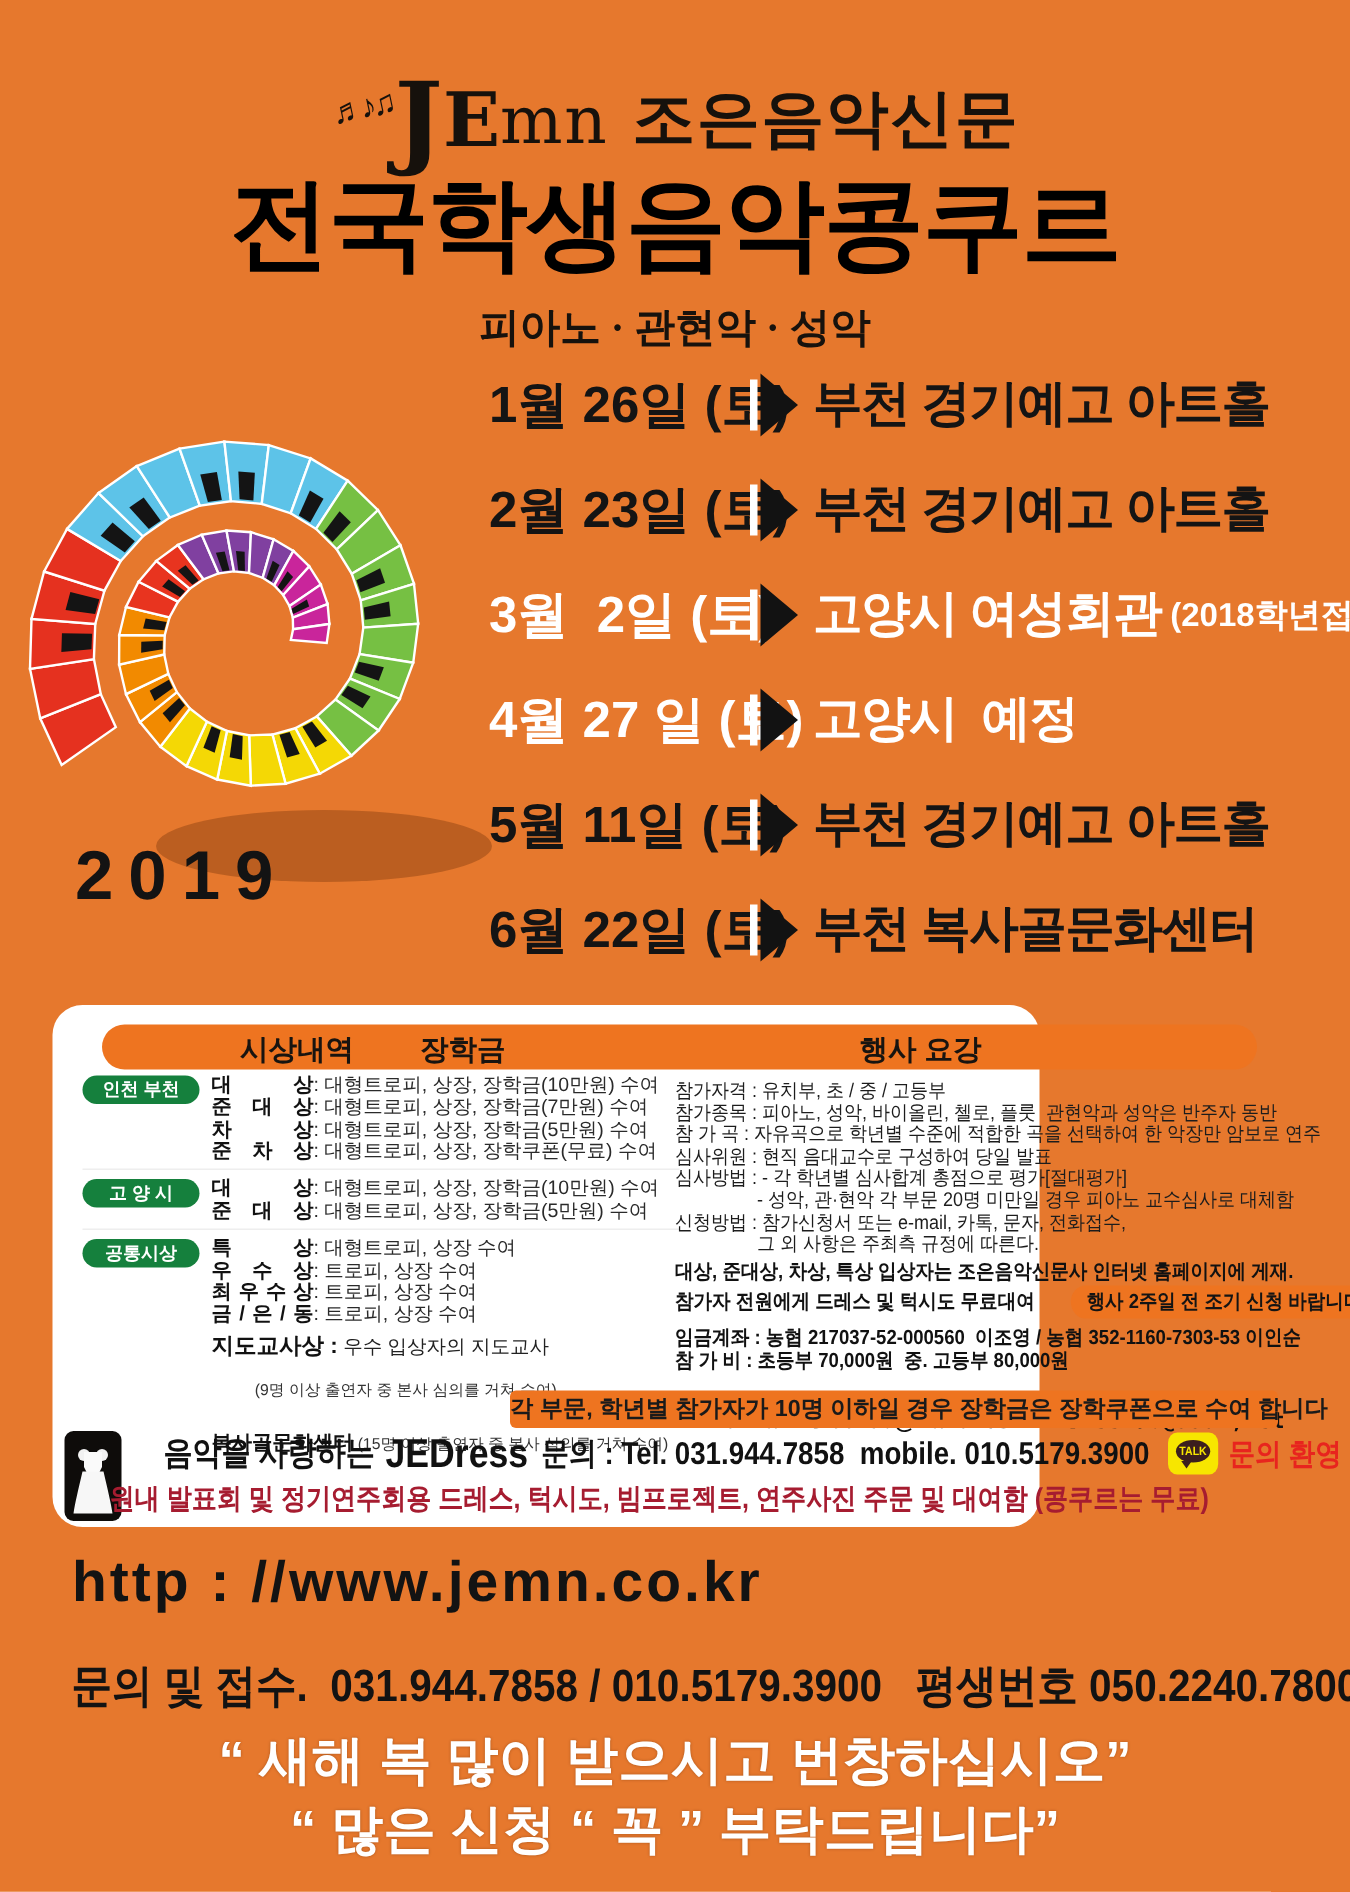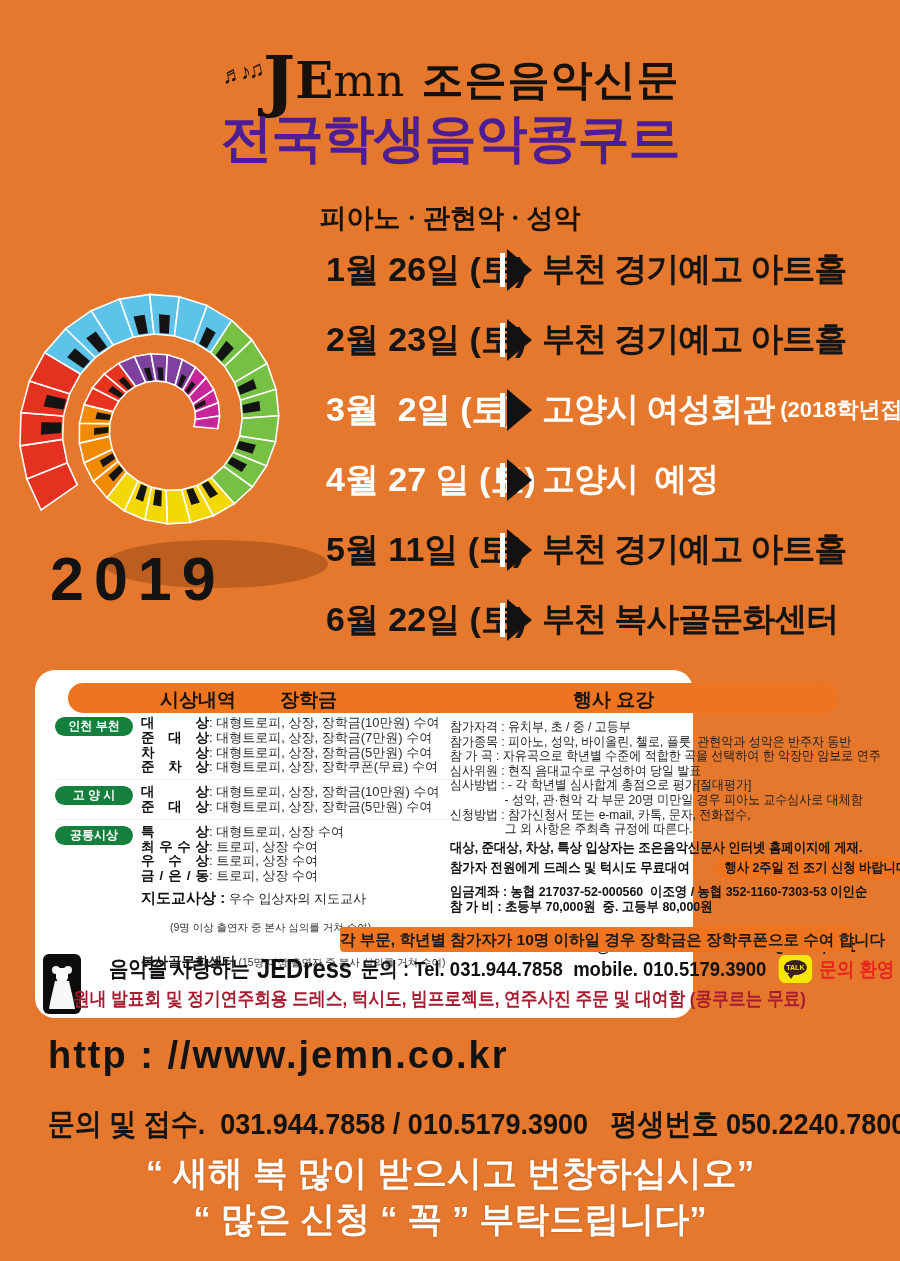--- a/index.html
+++ b/index.html
@@ -6,26 +6,26 @@
   body{width:900px;height:1261px;font-family:"Liberation Sans",sans-serif;}
   .poster{position:absolute;left:0;top:0;width:900px;height:1261px;background:#E6782D;overflow:hidden;}
 
   
   .logo-line{position:absolute;top:40px;left:0;width:100%;text-align:center;color:#16110c;white-space:nowrap;}
   .logo-notes{font-size:22px;display:inline-block;transform:rotate(-12deg);letter-spacing:-3px;vertical-align:18px;margin-right:2px;}
   .logo-j{font-family:"DejaVu Serif",serif;font-weight:700;font-size:68px;vertical-align:-6px;}
   .logo-e{font-family:"DejaVu Serif",serif;font-weight:700;font-size:50px;vertical-align:0px;}
   .logo-mn{font-family:"DejaVu Serif",serif;font-size:44px;vertical-align:2px;letter-spacing:1px;}
   .logo-paper{font-size:42px;font-weight:800;margin-left:16px;vertical-align:4px;letter-spacing:1px;}
-  .title{position:absolute;top:104px;left:0;width:100%;text-align:center;font-size:52px;font-weight:800;color:#4c1d95;letter-spacing:-1px;white-space:nowrap;}
+  .title{position:absolute;top:104px;left:0;width:100%;text-align:center;font-size:67px;font-weight:800;color:#000000;letter-spacing:-1px;white-space:nowrap;}
   .subtitle{position:absolute;top:200px;left:0;width:100%;text-align:center;font-family:"Liberation Serif",serif;font-size:27px;font-weight:700;color:#17120d;}
 
   
   .spiral{position:absolute;left:4px;top:262px;width:330px;height:340px;}
-  .year{position:absolute;left:50px;top:544px;font-size:61px;font-weight:800;color:#131313;letter-spacing:10px;}
+  .year{position:absolute;left:50px;top:556px;font-size:46px;font-weight:800;color:#131313;letter-spacing:10px;}
 
   
   .schedule{position:absolute;left:326px;top:246px;}
   .s-row{display:flex;align-items:center;height:47px;margin-bottom:23px;color:#141414;}
   .s-row.white{color:#ffffff;}
   .s-date{width:172px;font-size:34px;font-weight:800;white-space:pre;}
   .arrow{position:relative;width:36px;height:42px;flex:0 0 36px;margin:0 8px 0 0;}
   .arrow .bar{position:absolute;left:2px;top:4px;width:5px;height:34px;background:#fff;}
   .arrow .tri{position:absolute;left:9px;top:0;width:0;height:0;border-left:25px solid #121212;border-top:21px solid transparent;border-bottom:21px solid transparent;}
   .s-venue{font-size:33px;font-weight:800;white-space:pre;letter-spacing:-1px;}
@@ -243,22 +243,22 @@
         <div class="award-row"><span class="award-label">준 차 상</span><span class="award-desc">: 대형트로피, 상장, 장학쿠폰(무료) 수여</span></div>
       </div>
       <div class="sec rule">
         <span class="badge">고 양 시</span>
         <div class="award-row"><span class="award-label">대 상</span><span class="award-desc">: 대형트로피, 상장, 장학금(10만원) 수여</span></div>
         <div class="award-row"><span class="award-label">준 대 상</span><span class="award-desc">: 대형트로피, 상장, 장학금(5만원) 수여</span></div>
       </div>
       <div class="sec">
         <span class="badge">공통시상</span>
         <div class="award-row"><span class="award-label">특 상</span><span class="award-desc">: 대형트로피, 상장 수여</span></div>
+        <div class="award-row"><span class="award-label">우 수 상</span><span class="award-desc">: 트로피, 상장 수여</span></div>
         <div class="award-row"><span class="award-label">최 우 수 상</span><span class="award-desc">: 트로피, 상장 수여</span></div>
-        <div class="award-row"><span class="award-label">우 수 상</span><span class="award-desc">: 트로피, 상장 수여</span></div>
         <div class="award-row"><span class="award-label">금 / 은 / 동</span><span class="award-desc">: 트로피, 상장 수여</span></div>
       </div>
       <div class="t-award"><b>지도교사상 :</b><span> 우수 입상자의 지도교사</span><br>
         <span class="small-note">(9명 이상 출연자 중 본사 심의를 거쳐 수여)</span>
       </div>
       <div class="a-award"><b>복사골문화센터</b><span class="small-note"> (15명 이상 출연자 중 본사 심의를 거쳐 수여)</span></div>
     </div>
 
     <div class="overview">
       <div class="ov-row">참가자격 : 유치부, 초 / 중 / 고등부</div>

